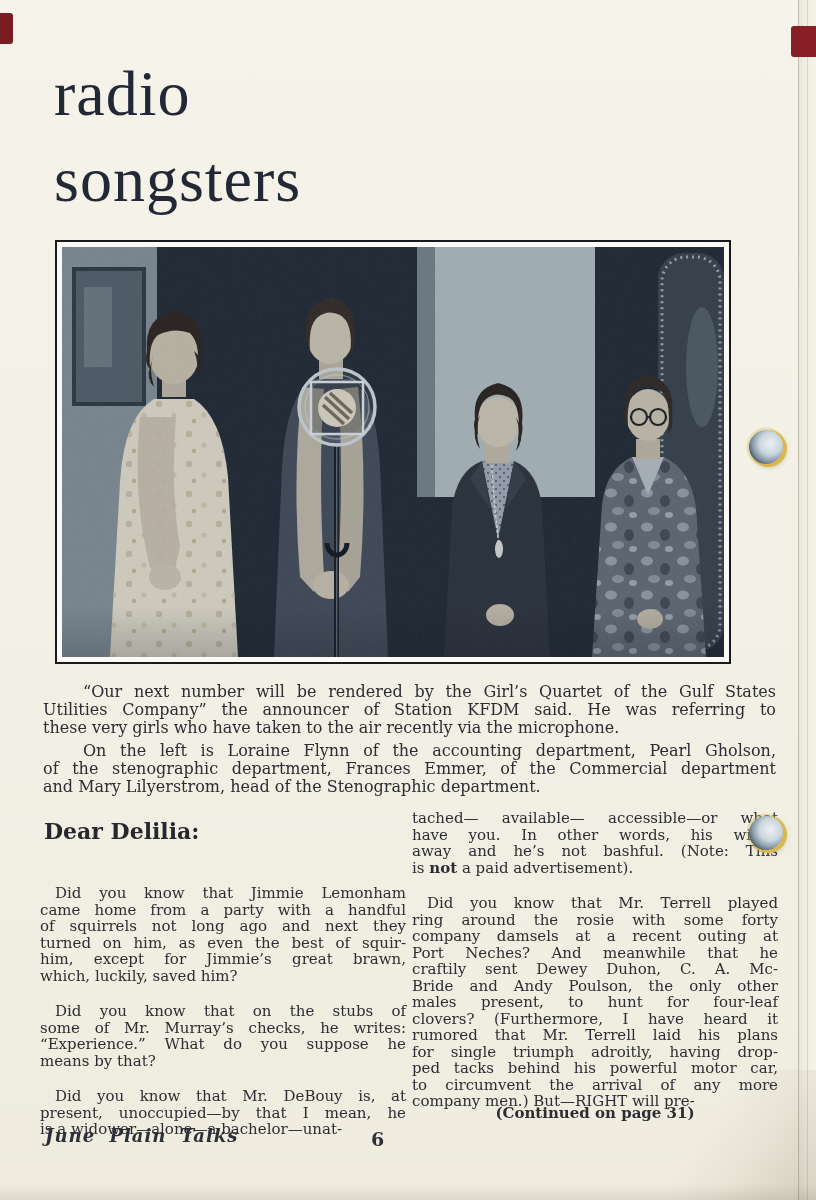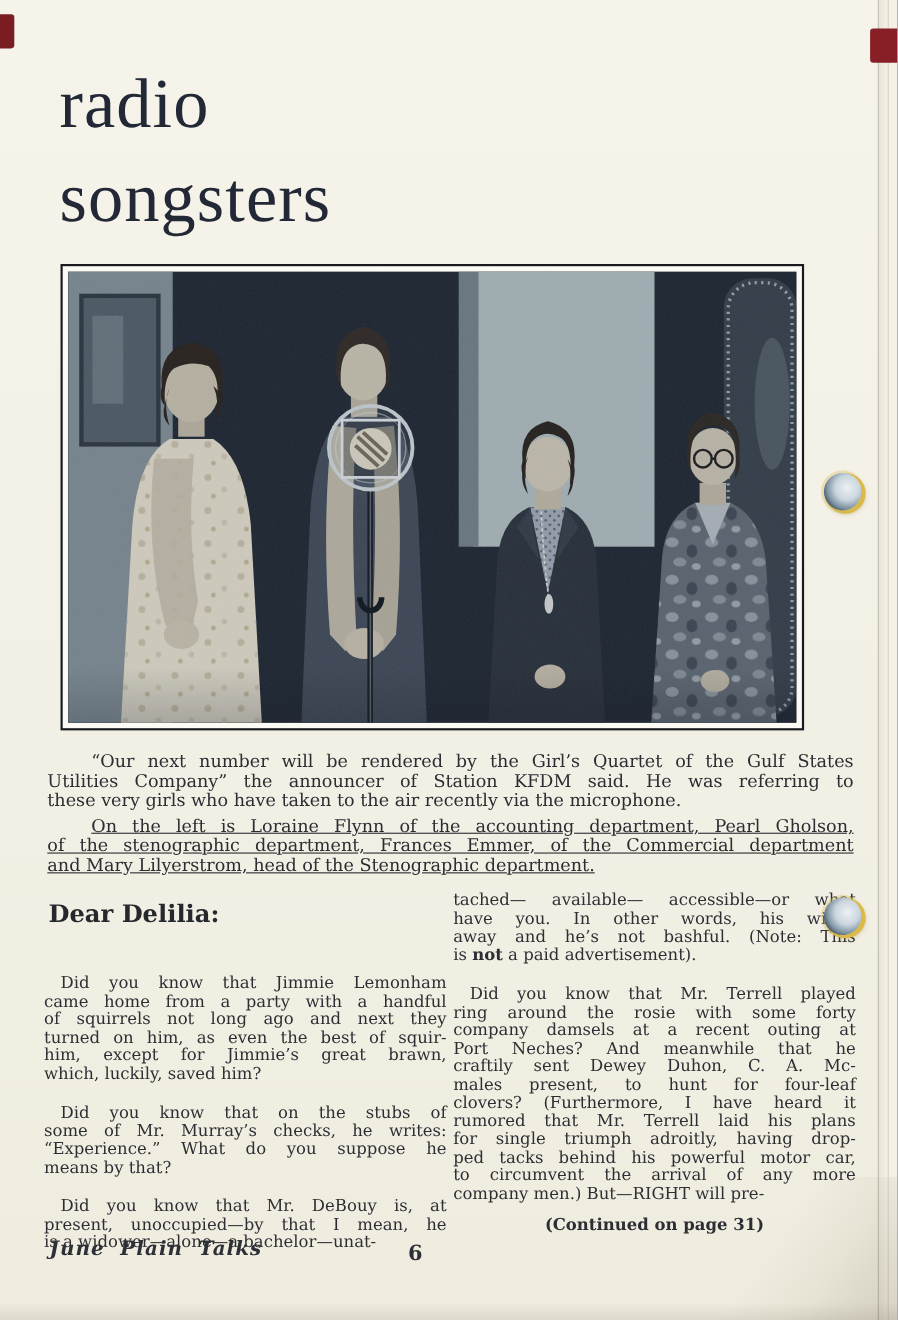--- a/index.html
+++ b/index.html
@@ -34,21 +34,21 @@
     font-weight:400; font-size:64px; line-height:64px; letter-spacing:1px; color:#222836;}
   .title-line.l1{top:62px;}
   .title-line.l2{top:148px;}
   
   .photo-frame{position:absolute; left:55px; top:240px; width:662px; height:410px;
     background:#fbfaf4; border:2px solid #191a1f; padding:5px;}
   .photo-frame svg{display:block; width:662px; height:410px; background:#1c232e;}
   
   .caption{position:absolute; left:43px; top:683px; width:733px; font-size:16px; color:#2b2d33;}
   .caption .pline{line-height:18px;}
-  .caption .para + .para{margin-top:5px;text-decoration:underline;}
+  .caption .para + .para{margin-top:5px;}
   .caption .pline.first{text-indent:40px;}
   
   .scandal-heading{position:absolute; left:44px; top:806px; font-family:"Liberation Serif", serif;
     font-weight:400; font-size:42px; line-height:42px; letter-spacing:.5px; color:#2a2e38;}
   .salutation{position:absolute; left:44px; top:818px; font-size:22px; font-weight:bold; color:#26282e;}
   .col{position:absolute; width:366px; font-size:15px; color:#2c2e33;}
   .col .pline{line-height:16.5px;}
   .col .para + .para{margin-top:19px;}
   .col .pline.first{text-indent:15px;}
   .col.left{left:40px; top:885px;}
@@ -230,20 +230,21 @@
         <div class="pline">have you.  In other words, his wife’s</div>
         <div class="pline">away and he’s not bashful. (Note: This</div>
         <div class="pline last">is <b>not</b> a paid advertisement).</div>
       </div>
       <div class="para">
         <div class="pline first">Did you know that Mr. Terrell played</div>
         <div class="pline">ring around the rosie with some forty</div>
         <div class="pline">company damsels at a recent outing at</div>
         <div class="pline">Port Neches? And meanwhile that he</div>
         <div class="pline">craftily sent Dewey Duhon, C. A. Mc-</div>
+        <div class="pline">Bride and Andy Poulson, the only other</div>
         <div class="pline">males present, to hunt for four-leaf</div>
         <div class="pline">clovers? (Furthermore, I have heard it</div>
         <div class="pline">rumored that Mr. Terrell laid his plans</div>
         <div class="pline">for single triumph adroitly, having drop-</div>
         <div class="pline">ped tacks behind his powerful motor car,</div>
         <div class="pline">to circumvent the arrival of any more</div>
         <div class="pline last">company men.) But—RIGHT will pre-</div>
       </div>
     </div>
 

